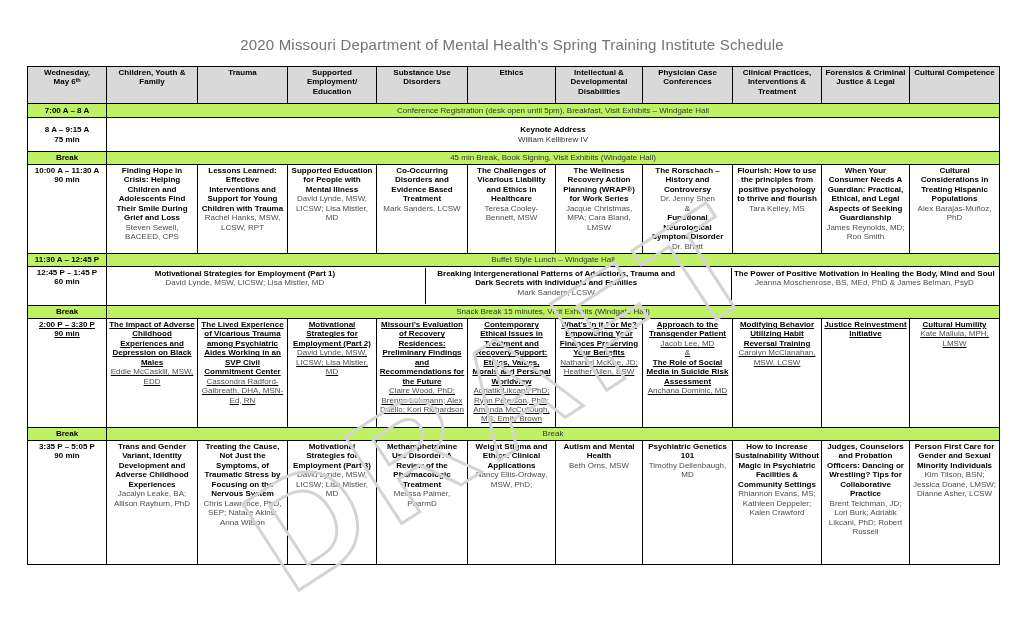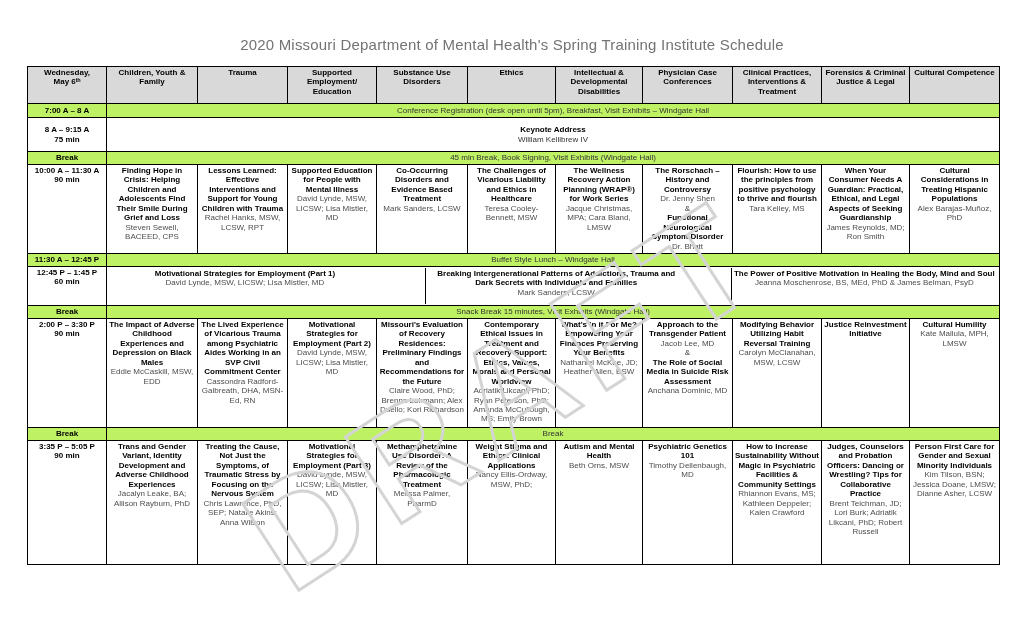--- a/index.html
+++ b/index.html
@@ -44,21 +44,21 @@
   .spancell:nth-child(2){width:32.7%;}
   .spancell:nth-child(3){width:33.3%;}
   .spancell + .spancell{border-left:1px solid #000;}
   tr[data-row="0"]{height:14px;}
   tr[data-row="1"]{height:34px;}
   tr[data-row="2"]{height:13px;}
   tr[data-row="3"]{height:89px;}
   tr[data-row="4"]{height:13px;margin-top:48px;}
   tr[data-row="5"]{height:38px;}
   tr[data-row="6"]{height:13px;}
-  tr[data-row="7"]{height:109px;}
+  tr[data-row="7"]{height:109px;text-decoration:underline;}
   tr[data-row="8"]{height:13px;}
   tr[data-row="9"]{height:124px;}
   .watermark{
     position:absolute;left:505px;top:395px;
     transform:translate(-50%,-50%) rotate(-33deg);
     font-size:150px;font-weight:bold;letter-spacing:14px;
     color:transparent;-webkit-text-stroke:3px #d4d4d4;
     pointer-events:none;z-index:5;white-space:nowrap;
   }
 </style>

